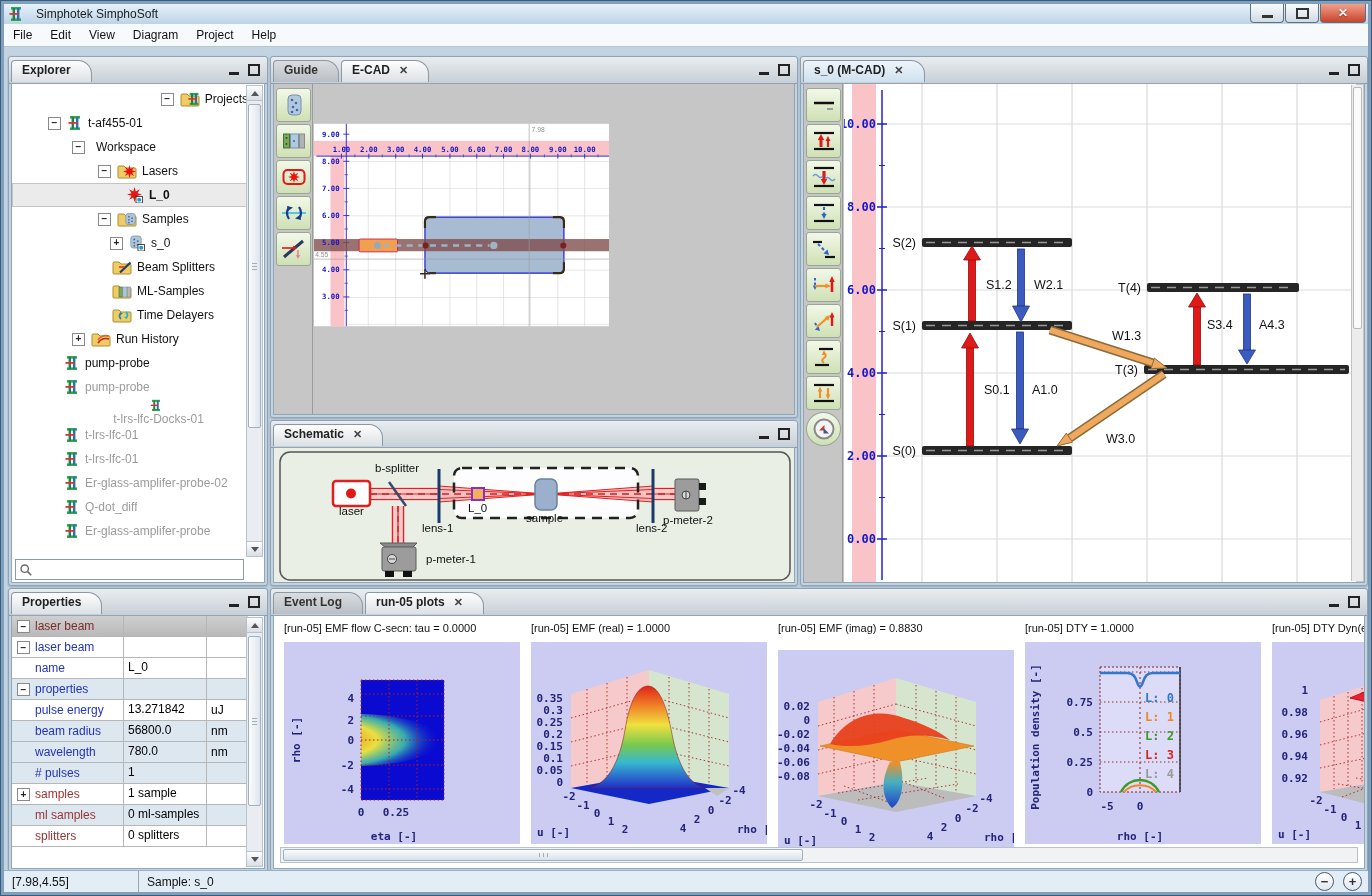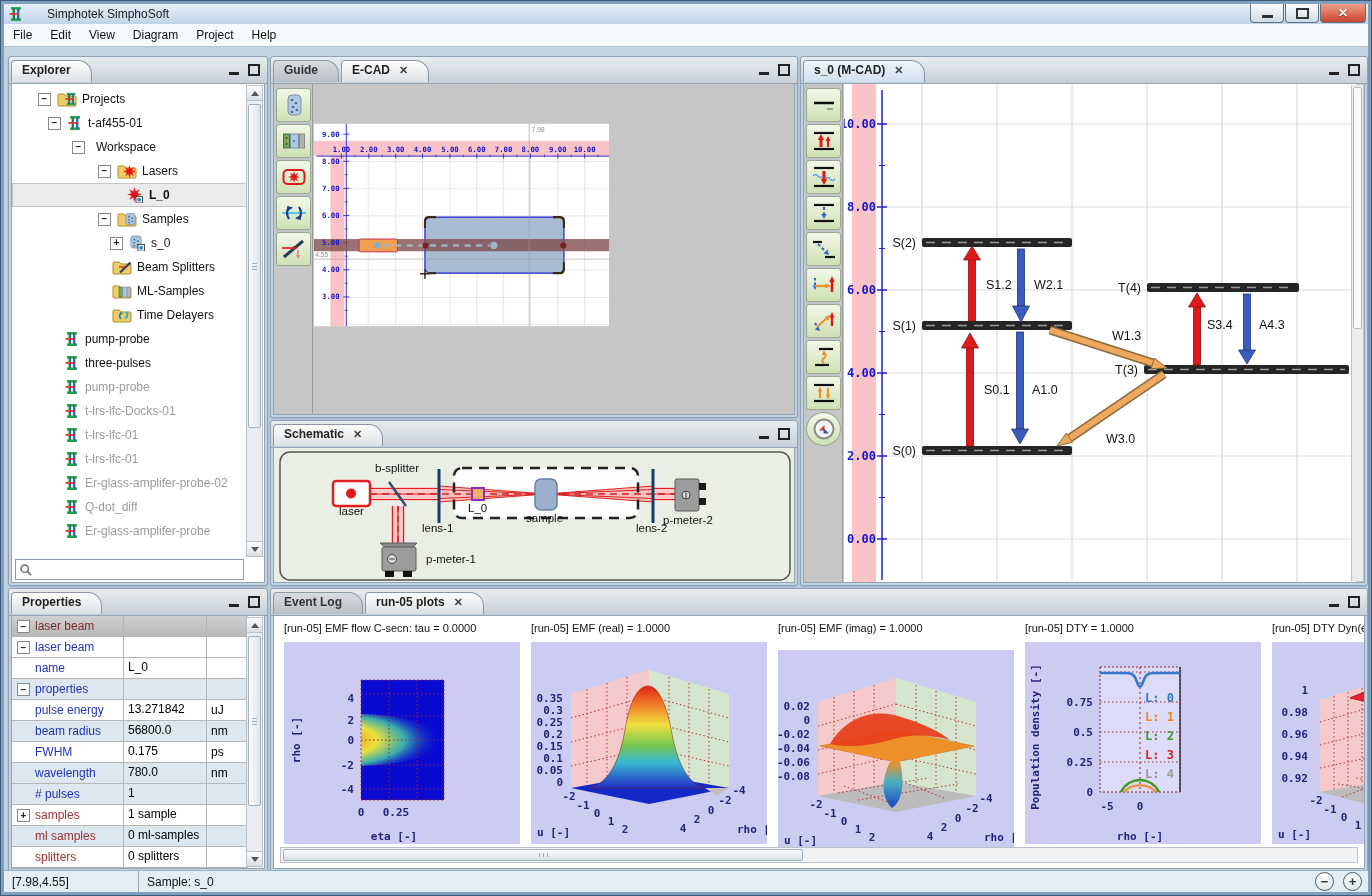--- a/index.html
+++ b/index.html
@@ -3,21 +3,21 @@
 <meta charset="utf-8">
 <style>
   html,body{margin:0;padding:0;width:1372px;height:896px;overflow:hidden;
     font-family:"Liberation Sans",sans-serif;-webkit-font-smoothing:antialiased;}
   .abs{position:absolute;}
   .win{position:absolute;inset:0;background:#c2d3e2;
     box-shadow:inset 0 0 0 1px #3f5a74, inset 0 0 0 4px #7e9fbd;}
   
   .titlebar{position:absolute;left:4px;right:4px;top:4px;height:20px;
     background:linear-gradient(#e7f1fa,#bdd4e7);display:flex;align-items:center;}
-  .titlebar .title{font-size:12px;color:#1a1a1a;margin-left:23px;}
+  .titlebar .title{font-size:12px;color:#1a1a1a;margin-left:12px;}
   .appicon{margin-left:4px;}
   .wbtns{position:absolute;right:2px;top:0;display:flex;}
   .wbtn{width:32px;height:18px;border:1px solid #62707e;border-top:none;
     background:linear-gradient(#fafcfe,#cfdbe6);border-radius:0 0 4px 4px;
     display:flex;align-items:center;justify-content:center;margin-left:1px;}
   .wbtn.close{width:44px;background:linear-gradient(#f2a08c,#c8442c);}
   .glyph-min{width:11px;height:3px;background:#333;margin-top:7px;}
   .glyph-max{width:9px;height:7px;border:2px solid #333;}
   .glyph-x{color:#fff;font-weight:bold;font-size:12px;text-shadow:0 1px 1px #802010;}
   
@@ -172,21 +172,21 @@
   <div class="panel" style="left:8px;top:56px;width:258px;height:528px;">
     <div class="phead">
       <span class="ptab"><span>Explorer</span></span>
       <span class="pbtns">
           <span class="pmin"></span>
           <span class="pmax"></span>
         </span>
     </div>
     <div class="pbody">
       <div class="tree">
-        <div class="trow" style="padding-left:26px;">
+        <div class="trow" style="padding-left:14px;justify-content:flex-end;">
             <span class="exp m"></span>
             <svg width="20" height="16" viewBox="0 0 20 16">
               <use href="#sy-folder"></use>
               <use href="#sy-proj" x="7" y="1" width="14" height="14"></use>
             </svg>
             <span class="tlabel">Projects</span>
           </div>
         <div class="trow" style="padding-left:36px;">
             <span class="exp m"></span>
             <svg width="16" height="16" viewBox="0 0 16 16">
@@ -251,39 +251,42 @@
         <div class="trow" style="padding-left:100px;">
             <svg width="20" height="16" viewBox="0 0 20 16">
               <use href="#sy-folder"></use>
               <path d="M9,12 Q6,9 9,6" fill="none" stroke="#1888b8" stroke-width="1.8"></path>
               <path d="M14,5 Q17,8 14,11" fill="none" stroke="#18b8d8" stroke-width="1.8"></path>
               <polygon points="8,5 11,6.5 8,8" fill="#1888b8"></polygon>
               <polygon points="15,12 12,10.5 15,9" fill="#18b8d8"></polygon>
             </svg>
             <span class="tlabel">Time Delayers</span>
           </div>
+        <div class="trow" style="padding-left:60px;">
+            <span class="exp p"></span>
+            <svg width="20" height="16" viewBox="0 0 20 16">
+              <use href="#sy-folder"></use>
+              <path d="M7,12 Q11,6 18,8" fill="none" stroke="#d02020" stroke-width="1.7"></path>
+              <path d="M7,9 Q11,3 18,5" fill="none" stroke="#e06030" stroke-width="1.7"></path>
+            </svg>
+            <span class="tlabel">Run History</span>
+          </div>
         <div class="trow" style="padding-left:52px;">
             <svg width="16" height="16" viewBox="0 0 16 16">
               <use href="#sy-proj"></use>
             </svg>
             <span class="tlabel">pump-probe</span>
           </div>
-        <div class="trow" style="padding-left:52px;">
-            <svg width="16" height="16" viewBox="0 0 16 16">
-              <use href="#sy-proj"></use>
-            </svg>
-            <span class="tlabel">three-pulses</span>
-          </div>
         <div class="trow dim" style="padding-left:52px;">
             <svg width="16" height="16" viewBox="0 0 16 16">
               <use href="#sy-proj"></use>
             </svg>
             <span class="tlabel">pump-probe</span>
           </div>
-        <div class="trow dim" style="padding-left:52px;">
+        <div class="trow dim" style="padding-left:52px;flex-direction:column;">
             <svg width="16" height="16" viewBox="0 0 16 16">
               <use href="#sy-proj"></use>
             </svg>
             <span class="tlabel">t-lrs-lfc-Docks-01</span>
           </div>
         <div class="trow dim" style="padding-left:52px;">
             <svg width="16" height="16" viewBox="0 0 16 16">
               <use href="#sy-proj"></use>
             </svg>
             <span class="tlabel">t-lrs-lfc-01</span>
@@ -368,25 +371,20 @@
           </div>
         <div class="prow">
             <span class="pc n nm-blue">pulse energy</span>
             <span class="pc v">13.271842</span>
             <span class="pc u">uJ</span>
           </div>
         <div class="prow alt">
             <span class="pc n nm-blue">beam radius</span>
             <span class="pc v">56800.0</span>
             <span class="pc u">nm</span>
-          </div>
-        <div class="prow">
-            <span class="pc n nm-blue">FWHM</span>
-            <span class="pc v">0.175</span>
-            <span class="pc u">ps</span>
           </div>
         <div class="prow alt">
             <span class="pc n nm-blue">wavelength</span>
             <span class="pc v">780.0</span>
             <span class="pc u">nm</span>
           </div>
         <div class="prow alt">
             <span class="pc n nm-blue"># pulses</span>
             <span class="pc v">1</span>
             <span class="pc u"></span>
@@ -782,21 +780,21 @@
       <span class="ptab inactive"><span>Event Log</span></span><span class="ptab"><span>run-05 plots</span><span class="tclose"></span></span>
       <span class="pbtns">
           <span class="pmin"></span>
           <span class="pmax"></span>
         </span>
     </div>
     <div class="pbody">
 
       <div class="thumbtitle" style="left:10px;top:6px;width:240px;">[run-05] EMF flow C-secn: tau = 0.0000</div>
       <div class="thumbtitle" style="left:257px;top:6px;width:240px;">[run-05] EMF (real)  = 1.0000</div>
-      <div class="thumbtitle" style="left:504px;top:6px;width:240px;">[run-05] EMF (imag)  = 1.0000</div>
+      <div class="thumbtitle" style="left:504px;top:6px;width:240px;">[run-05] EMF (imag)  = 0.8830</div>
       <div class="thumbtitle" style="left:751px;top:6px;width:240px;">[run-05] DTY = 1.0000</div>
       <div class="thumbtitle" style="left:998px;top:6px;width:95px;">[run-05] DTY Dyn(e</div>
 
       <div class="thumb" style="left:10px;top:26px;">
         <svg width="236" height="202" viewBox="0 0 236 202">
           <defs>
             <radialGradient id="hot" cx="0.25" cy="0.5" r="0.75">
               <stop offset="0" stop-color="#e01808"></stop>
                 <stop offset="0.28" stop-color="#f0a020"></stop>
               <stop offset="0.5" stop-color="#e8e040"></stop>

